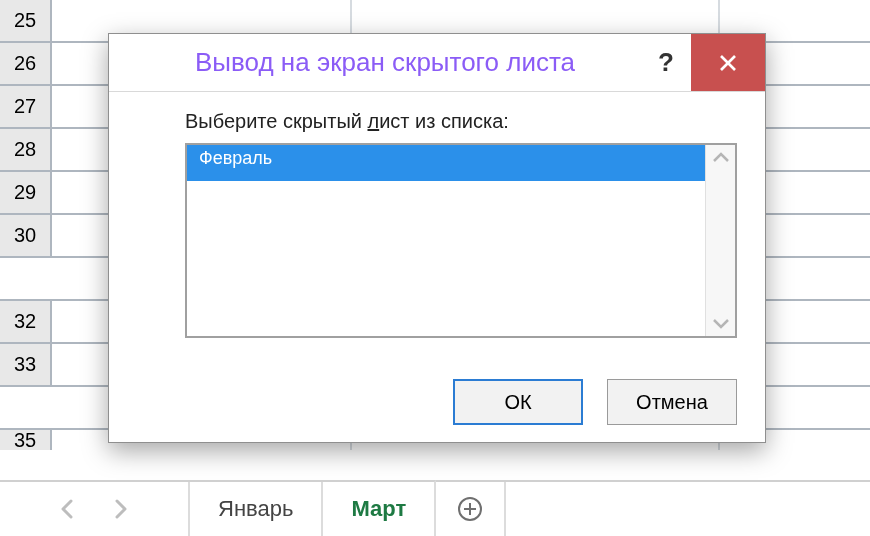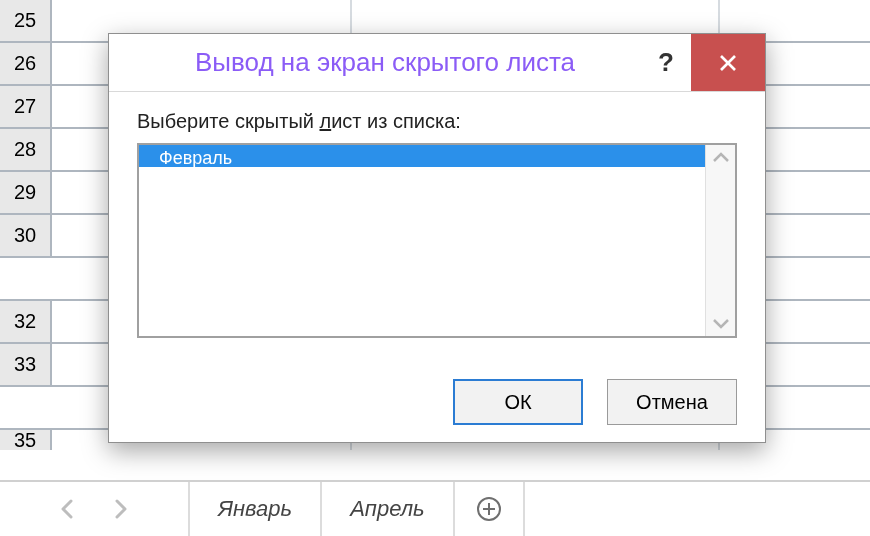--- a/index.html
+++ b/index.html
@@ -49,21 +49,20 @@
   .cell.c3 { width: 150px; border-right: none;}
 
   
   .tab-strip {
     height: 56px;
     flex: 0 0 56px;
     border-top: 2px solid #d0d0d0;
     display: flex;
     align-items: stretch;
     background: #fff;
-    font-style: italic;
   }
   .tab-nav {
     width: 190px;
     display: flex;
     align-items: center;
     justify-content: center;
     gap: 38px;
     border-right: 2px solid #dcdcdc;
   }
   .tab-nav svg { display:block; }
@@ -147,42 +146,42 @@
     width: 74px;
     background: #c8504f;
     display: flex; align-items: center; justify-content: center;
     cursor: pointer;
   }
   .close-btn svg { stroke:#fff; stroke-width:2.6; }
 
   .dialog-body {
     flex: 1 1 auto;
     padding: 18px 28px 0 28px;
-    display: flex; flex-direction: column;
+    display: flex; flex-direction: column; margin-left: 48px;
   }
   .prompt {
     font-size: 20px;
     color: #222;
     margin-bottom: 10px;
   }
   .prompt .mn { text-decoration: underline; }
 
   .listbox {
     position: relative;
     width: 100%;
     height: 195px;
     border: 2px solid #a0a0a0;
     background: #fff;
     overflow: hidden;
     outline: none;
   }
   .listitem {
-    height: 22px;
+    height: 36px;
     line-height: 26px;
-    padding: 0 20px;
+    padding: 0 12px;
     font-size: 18px;
     color: #fff;
     background: #2b90ea;
     cursor: pointer;
   }
   .scroll {
     position: absolute;
     right: 0; top: 0; bottom: 0;
     width: 30px;
     border-left: 1px solid #e0e0e0;
@@ -293,21 +292,21 @@
           </svg>
       </span>
       <span>
         <svg width="16" height="20" viewBox="0 0 16 20">
             <path d="M4 2 L12 10 L4 18" fill="none" stroke="#bdbdbd" stroke-width="3" stroke-linecap="round" stroke-linejoin="round"></path>
           </svg>
       </span>
     </div>
     <div class="tabs" id="tabs">
         <div class="tab">Январь</div>
-        <div class="tab">Апрель</div>
+        <div class="tab active">Март</div>
       </div>
     <div class="new-sheet">
       <svg width="26" height="26" viewBox="0 0 26 26">
         <circle cx="13" cy="13" r="11" fill="none" stroke="#6f6f6f" stroke-width="2"></circle>
         <line x1="13" y1="7" x2="13" y2="19" stroke="#6f6f6f" stroke-width="2"></line>
         <line x1="7" y1="13" x2="19" y2="13" stroke="#6f6f6f" stroke-width="2"></line>
       </svg>
     </div>
   </div>
 </div>

